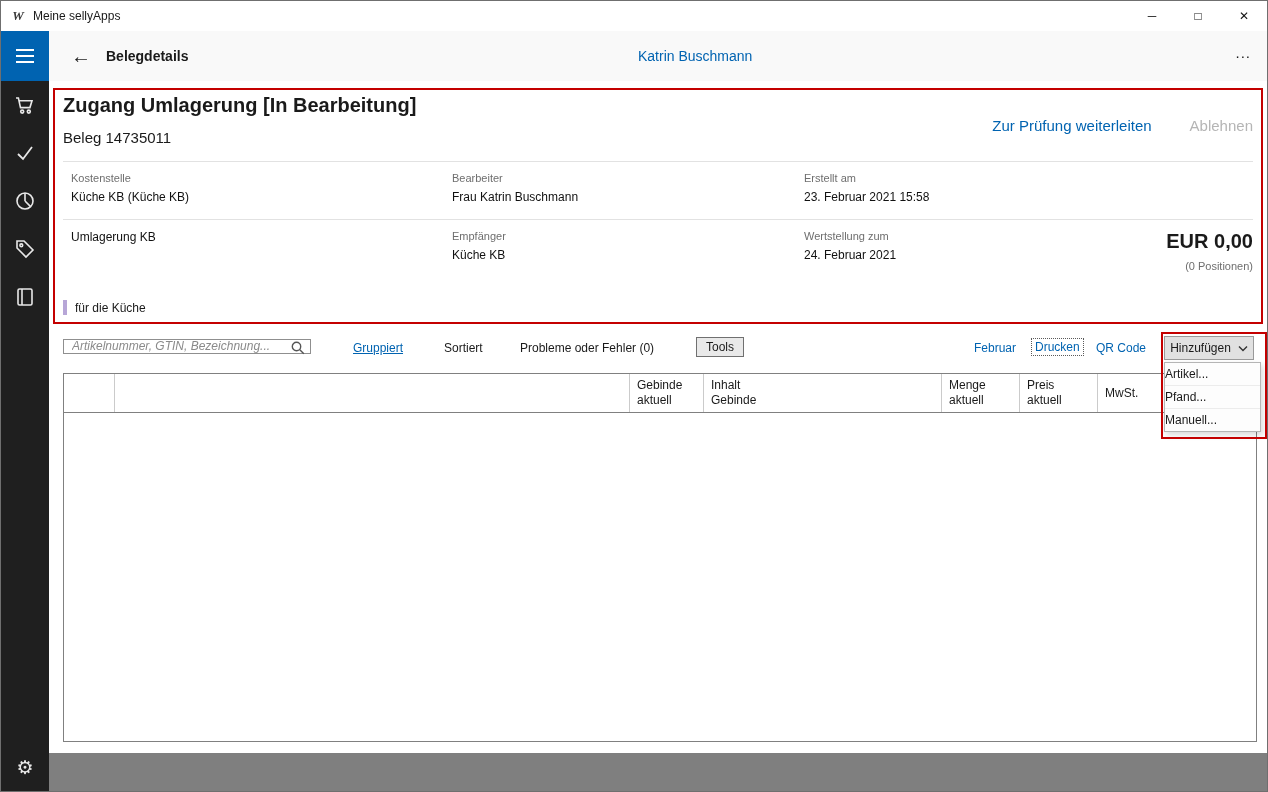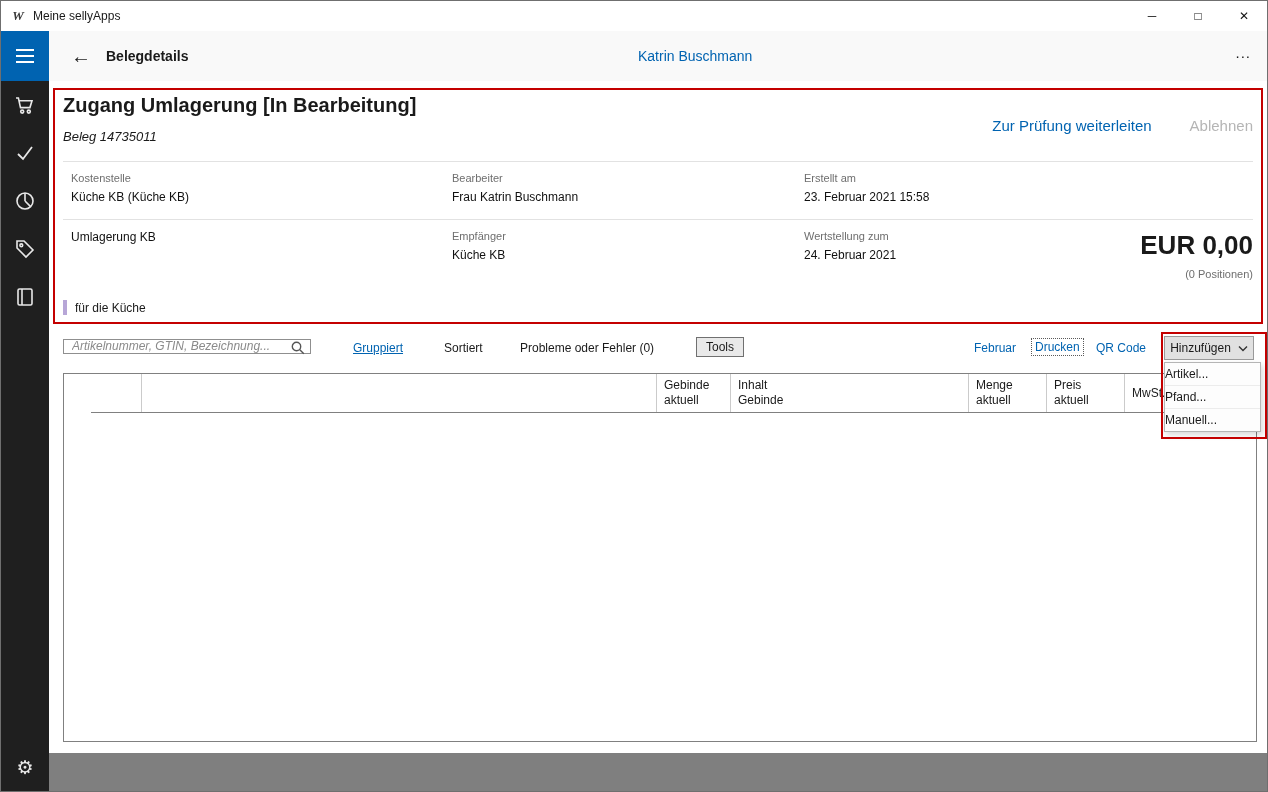--- a/index.html
+++ b/index.html
@@ -31,32 +31,32 @@
   .header-user{position:absolute;left:589px;top:50%;transform:translateY(-50%);font-size:14px;color:#0063B1;}
   .header-more{position:absolute;right:16px;top:42%;transform:translateY(-50%);font-size:15px;letter-spacing:1px;color:#1a1a1a;}
   
   .content{flex:1;position:relative;background:#ffffff;}
   .annotation{position:absolute;border:2px solid #c40000;pointer-events:none;z-index:20;box-sizing:border-box;}
   .ann-panel{left:4px;top:7px;width:1210px;height:236px;}
   .ann-add{left:1112px;top:251px;width:106px;height:107px;}
   
   .panel{position:absolute;left:6px;top:9px;width:1206px;height:232px;}
   .panel-title{position:absolute;left:8px;top:4px;font-size:20px;font-weight:bold;}
-  .panel-sub{position:absolute;left:8px;top:39px;font-size:13px;font-style:italic;}
+  .panel-sub{position:absolute;left:8px;top:39px;font-size:15px;}
   .panel-actions{position:absolute;right:8px;top:27px;font-size:15px;display:flex;gap:38px;align-items:baseline;}
   .link{color:#0063B1;cursor:pointer;text-decoration:none;}
   .disabled-link{color:#b5b5b5;}
   .hrule{position:absolute;left:8px;right:8px;border-top:1px solid #e2e2e2;height:0;}
   .hr1{top:71px;} .hr2{top:129px;}
   .frow{position:absolute;left:16px;right:8px;display:grid;grid-template-columns:381px 352px auto;}
   .frow1{top:82px;} .frow2{top:140px;}
   .flabel{font-size:11px;color:#6e6e6e;margin-bottom:6px;}
   .fvalue{font-size:12px;color:#111;}
   .total-block{position:absolute;right:8px;top:140px;text-align:right;}
-  .total-amount{font-size:26px;font-weight:bold;}
+  .total-amount{font-size:20px;font-weight:bold;}
   .total-pos{font-size:11px;color:#6e6e6e;margin-top:7px;}
   .note{position:absolute;left:8px;top:210px;display:flex;align-items:center;gap:8px;font-size:12px;}
   .note-bar{width:4px;height:15px;background:#b7a6d7;flex:none;}
   
   .toolbar{position:absolute;left:0;right:0;top:255px;height:28px;}
   .search-box{position:absolute;left:14px;top:0;width:248px;height:15px;}
   .search-input{width:100%;height:100%;box-sizing:border-box;border:1px solid #8f8f8f;background:#fff;
     font-family:"Liberation Sans","DejaVu Sans",sans-serif;font-size:12px;padding:0 26px 0 8px;color:#333;}
   .search-input::placeholder{color:#8a8a8a;font-style:italic;}
   .search-icon{position:absolute;right:5px;top:4px;width:16px;height:16px;}
@@ -64,21 +64,21 @@
   .tb-gruppiert{left:304px;text-decoration:underline;}
   .tb-sortiert{left:395px;color:#1a1a1a;}
   .tb-problems{left:471px;color:#1a1a1a;}
   .tb-tools{left:647px;top:1px;padding:2px 9px;border:1px solid #707070;background:#e9e9e9;font-size:12px;cursor:pointer;}
   .tb-journal{left:925px;}
   .tb-drucken{left:982px;top:2px;border:1px dotted #5a5a5a;padding:1px 3px;}
   .tb-qr{left:1047px;}
   .add-btn{position:absolute;left:1115px;top:0;width:90px;height:24px;background:#e1e1e1;border:1px solid #9a9a9a;
     box-sizing:border-box;display:flex;align-items:center;justify-content:center;gap:7px;font-size:12px;cursor:pointer;}
   
-  .items-table{position:absolute;left:14px;top:292px;width:1194px;height:369px;border:1px solid #808080;box-sizing:border-box;background:#fff;padding-left:27px;}
+  .items-table{position:absolute;left:14px;top:292px;width:1194px;height:369px;border:1px solid #808080;box-sizing:border-box;background:#fff;}
   .thead{display:flex;height:38px;border-bottom:1px solid #808080;}
   .th{box-sizing:border-box;padding:3px 7px;font-size:12px;white-space:pre-line;display:flex;align-items:center;border-left:1px solid #cbcbcb;line-height:1.25;}
   .th:first-child{border-left:none;}
   .c0{width:50px;} .c1{width:515px;} .c2{width:74px;} .c3{width:238px;} .c4{width:78px;} .c5{width:78px;} .c6{flex:1;}
   
   .dropdown{position:absolute;left:1115px;top:281px;width:97px;background:#fdfdfd;border:1px solid #b5b5b5;z-index:15;
     box-shadow:2px 3px 6px rgba(0,0,0,0.15);box-sizing:border-box;}
   .dd-item{height:22px;line-height:22px;text-align:left;padding-right:14px;font-size:12px;border-top:1px solid #ececec;cursor:pointer;}
   .dd-item:first-child{border-top:none;}
   

